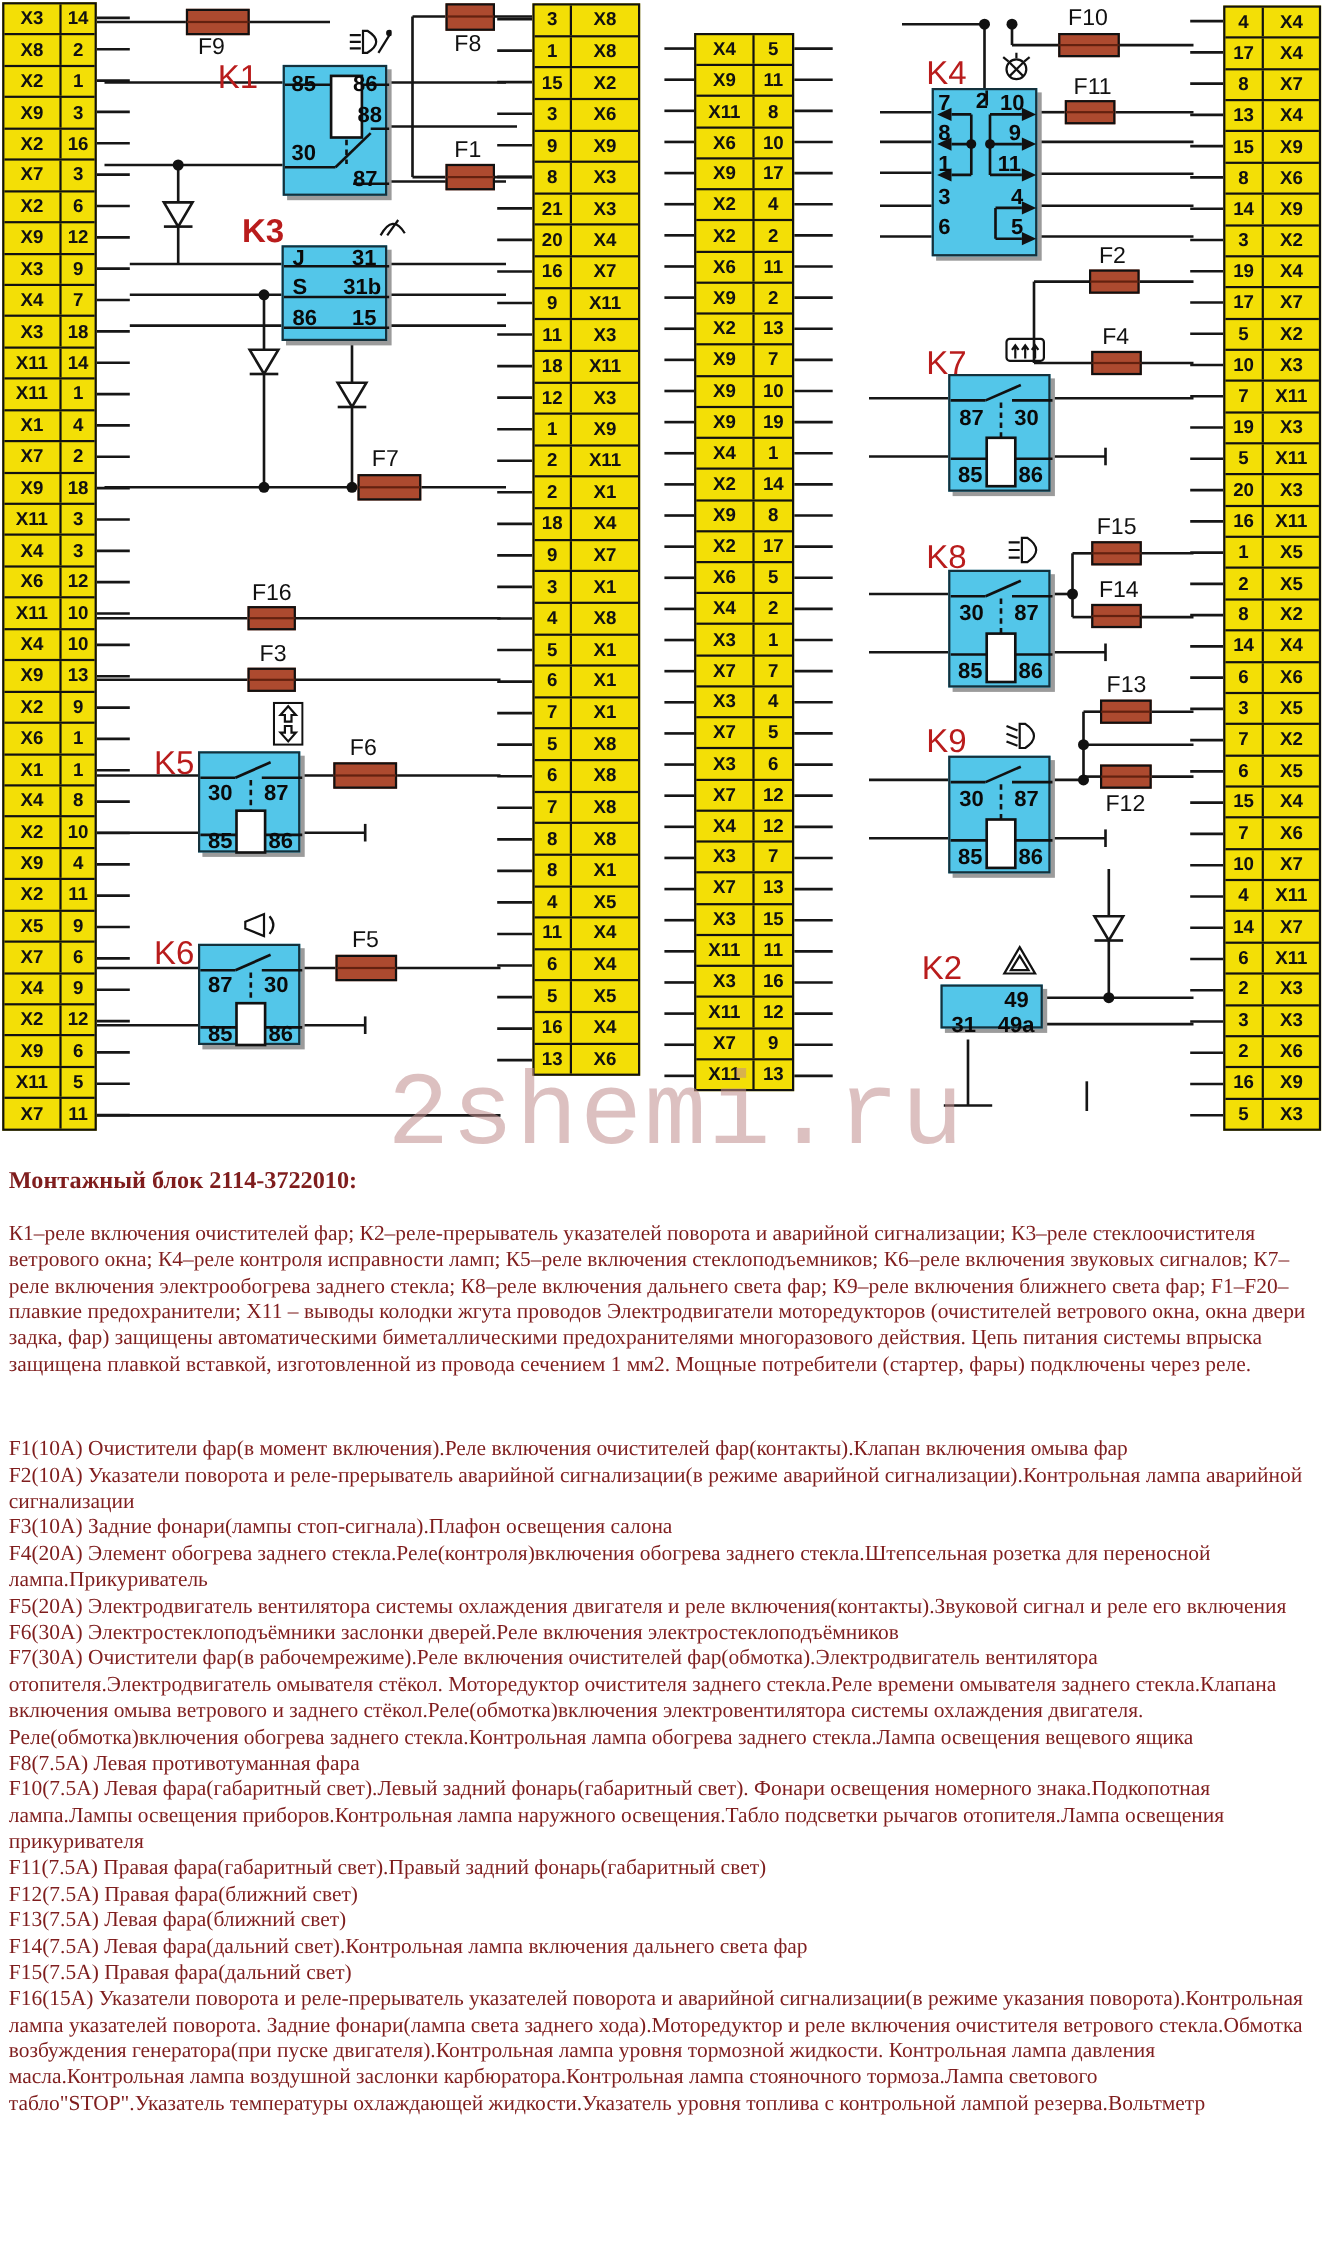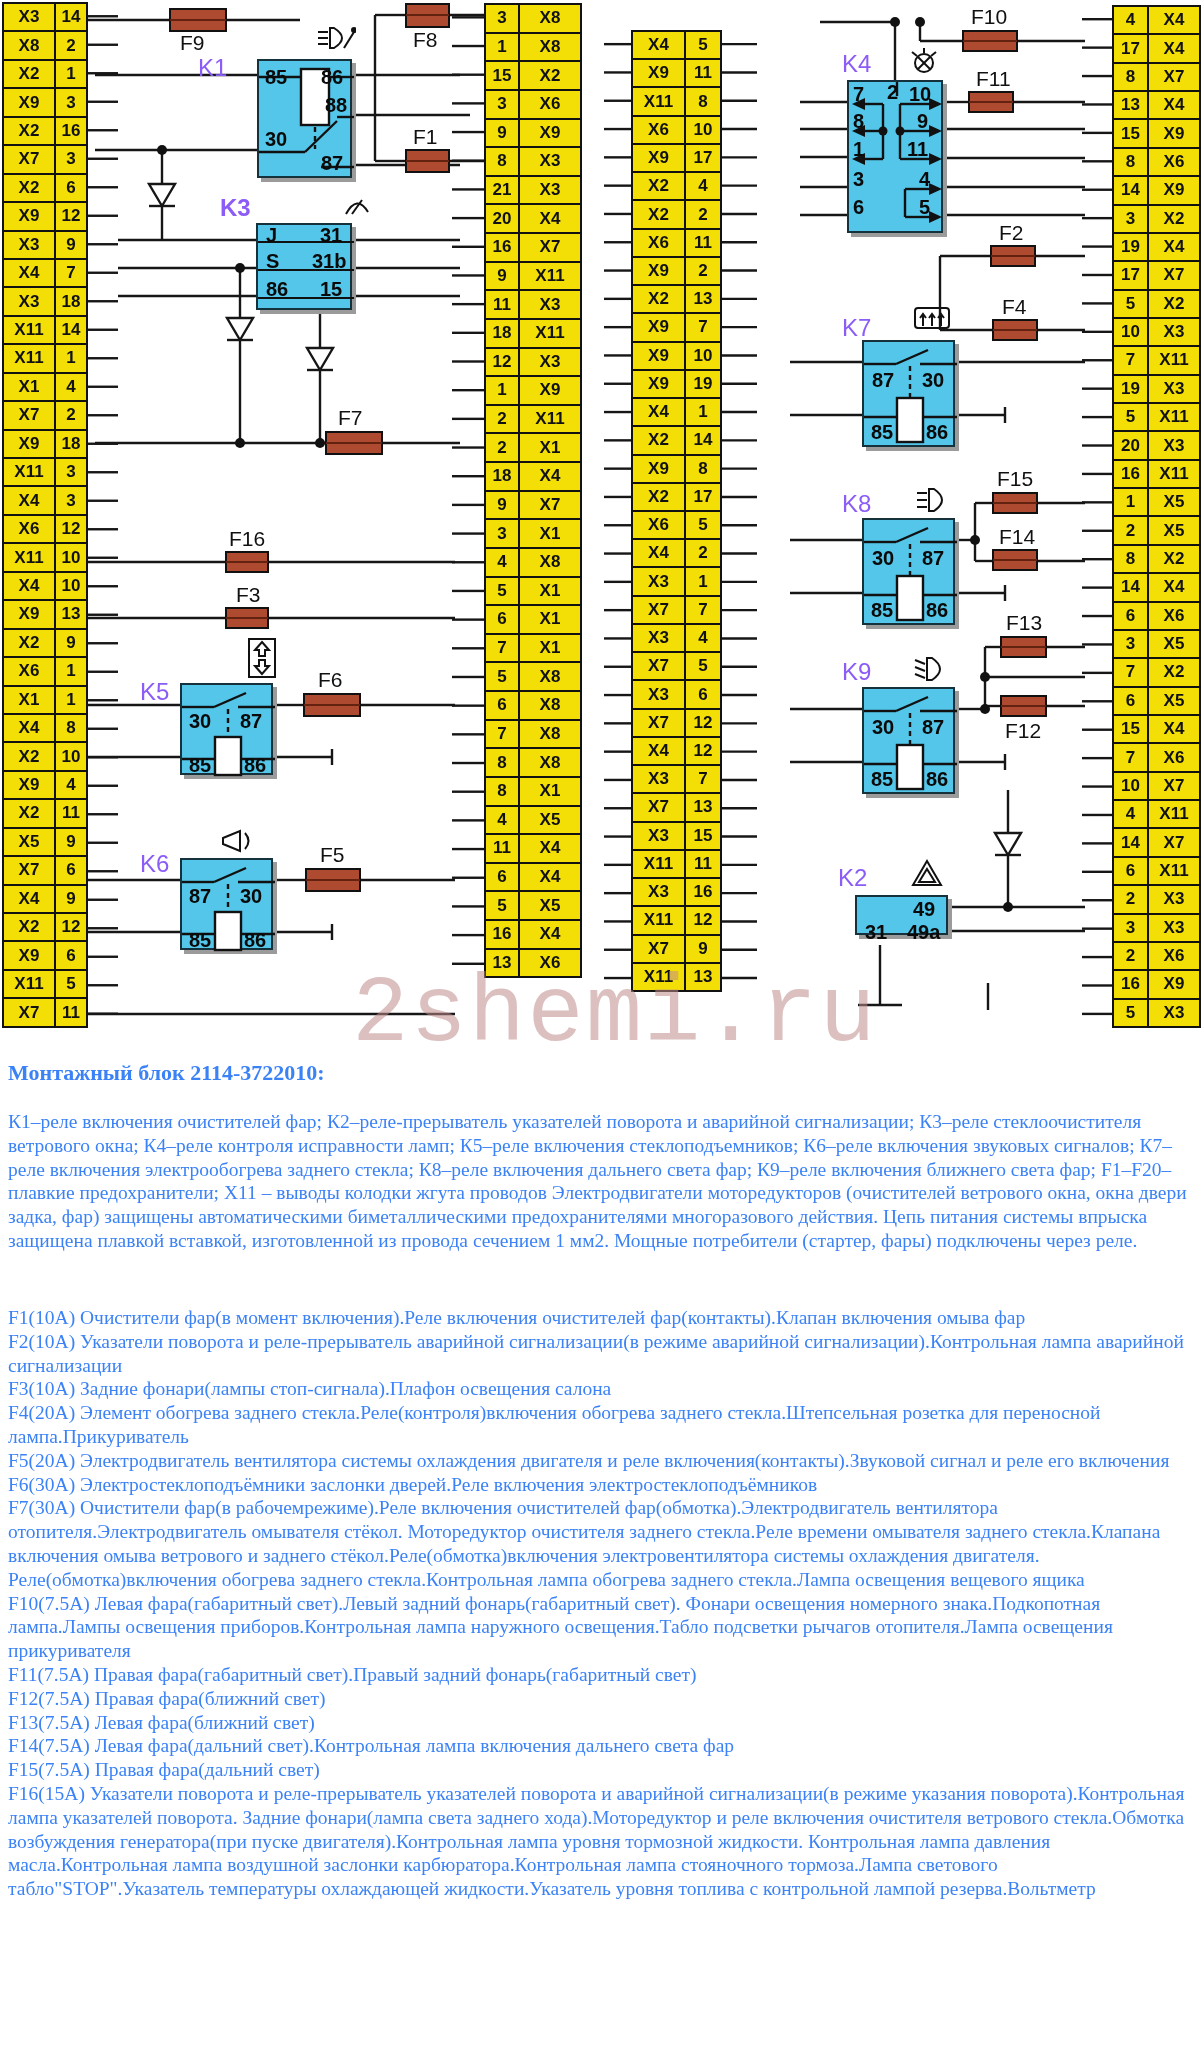--- a/index.html
+++ b/index.html
@@ -14,28 +14,28 @@
          font-size:17px;color:#111;box-sizing:border-box}
   .c1{border-right:2px solid #111}
   #col-left .c1{width:52px}   #col-left .c2{flex:1}
   #col-midleft .c1{width:34px} #col-midleft .c2{flex:1}
   #col-midright .c1{width:53px} #col-midright .c2{flex:1}
   #col-right .c1{width:35px}  #col-right .c2{flex:1}
   .relay{position:absolute;background:#53C6E9;border:2px solid #14313c;
          box-shadow:4px 4px 0 #9b9b9b;z-index:3;box-sizing:border-box}
   .relay svg{position:absolute;left:0;top:0}
   .rpin{position:absolute;font-weight:bold;font-size:20px;color:#0a0a0a;line-height:1;z-index:2}
-  .klabel{position:absolute;font-size:24px;color:#8b5cf6;z-index:3}
+  .klabel{position:absolute;font-size:30px;color:#b91c1c;z-index:3}
   .fuse{position:absolute;background:#AD4A2F;border:2px solid #111;z-index:3;box-sizing:border-box}
   .fuse:after{content:"";position:absolute;left:-1px;right:-1px;top:45%;border-top:2px solid #63210f}
   .flabel{position:absolute;font-size:21px;color:#111;z-index:3}
   .icon{position:absolute;z-index:3}
   #watermark{position:absolute;left:352px;top:962px;font-family:Liberation Mono, monospace;
              font-size:94px;letter-spacing:2px;color:rgba(192,140,140,.55);z-index:6;pointer-events:none}
-  .legend{position:absolute;left:8px;width:1186px;font-family:"Liberation Serif",serif;color:#3b82f6;z-index:2}
+  .legend{position:absolute;left:8px;width:1186px;font-family:"Liberation Serif",serif;color:#7f1d1d;z-index:2}
   #legend-title{top:1060px;font-weight:bold;font-size:22px}
   #legend-intro{top:1110px;font-size:19.5px;line-height:23.8px}
   #fuse-notes{top:1306px;font-size:19.5px;line-height:23.8px}
   #fuse-notes div{margin:0}
 </style>
 </head>
 <body>
 
 <div id="page">
 
@@ -1182,20 +1182,21 @@
   <div id="legend-title" class="legend">Монтажный блок 2114-3722010:</div>
   <div id="legend-intro" class="legend">К1–реле включения очистителей фар; К2–реле-прерыватель указателей поворота и аварийной сигнализации; К3–реле стеклоочистителя ветрового окна; К4–реле контроля исправности ламп; К5–реле включения стеклоподъемников; К6–реле включения звуковых сигналов; К7–реле включения электрообогрева заднего стекла; К8–реле включения дальнего света фар; К9–реле включения ближнего света фар; F1–F20–плавкие предохранители; Х11 – выводы колодки жгута проводов Электродвигатели моторедукторов (очистителей ветрового окна, окна двери задка, фар) защищены автоматическими биметаллическими предохранителями многоразового действия. Цепь питания системы впрыска защищена плавкой вставкой, изготовленной из провода сечением 1 мм2. Мощные потребители (стартер, фары) подключены через реле.</div>
   <div id="fuse-notes" class="legend">
       <div>F1(10А) Очистители фар(в момент включения).Реле включения очистителей фар(контакты).Клапан включения омыва фар</div>
       <div>F2(10А) Указатели поворота и реле-прерыватель аварийной сигнализации(в режиме аварийной сигнализации).Контрольная лампа аварийной сигнализации</div>
       <div>F3(10А) Задние фонари(лампы стоп-сигнала).Плафон освещения салона</div>
       <div>F4(20А) Элемент обогрева заднего стекла.Реле(контроля)включения обогрева заднего стекла.Штепсельная розетка для переносной лампа.Прикуриватель</div>
       <div>F5(20А) Электродвигатель вентилятора системы охлаждения двигателя и реле включения(контакты).Звуковой сигнал и реле его включения</div>
       <div>F6(30А) Электростеклоподъёмники заслонки дверей.Реле включения электростеклоподъёмников</div>
       <div>F7(30А) Очистители фар(в рабочемрежиме).Реле включения очистителей фар(обмотка).Электродвигатель вентилятора отопителя.Электродвигатель омывателя стёкол. Моторедуктор очистителя заднего стекла.Реле времени омывателя заднего стекла.Клапана включения омыва ветрового и заднего стёкол.Реле(обмотка)включения электровентилятора системы охлаждения двигателя. Реле(обмотка)включения обогрева заднего стекла.Контрольная лампа обогрева заднего стекла.Лампа освещения вещевого ящика</div>
+      <div>F8(7.5А) Левая противотуманная фара</div>
       <div>F10(7.5А) Левая фара(габаритный свет).Левый задний фонарь(габаритный свет). Фонари освещения номерного знака.Подкопотная лампа.Лампы освещения приборов.Контрольная лампа наружного освещения.Табло подсветки рычагов отопителя.Лампа освещения прикуривателя</div>
       <div>F11(7.5А) Правая фара(габаритный свет).Правый задний фонарь(габаритный свет)</div>
       <div>F12(7.5А) Правая фара(ближний свет)</div>
       <div>F13(7.5А) Левая фара(ближний свет)</div>
       <div>F14(7.5А) Левая фара(дальний свет).Контрольная лампа включения дальнего света фар</div>
       <div>F15(7.5А) Правая фара(дальний свет)</div>
       <div>F16(15А) Указатели поворота и реле-прерыватель указателей поворота и аварийной сигнализации(в режиме указания поворота).Контрольная лампа указателей поворота. Задние фонари(лампа света заднего хода).Моторедуктор и реле включения очистителя ветрового стекла.Обмотка возбуждения генератора(при пуске двигателя).Контрольная лампа уровня тормозной жидкости. Контрольная лампа давления масла.Контрольная лампа воздушной заслонки карбюратора.Контрольная лампа стояночного тормоза.Лампа светового табло"STOP".Указатель температуры охлаждающей жидкости.Указатель уровня топлива с контрольной лампой резерва.Вольтметр</div>
     </div>
 
 </div>

